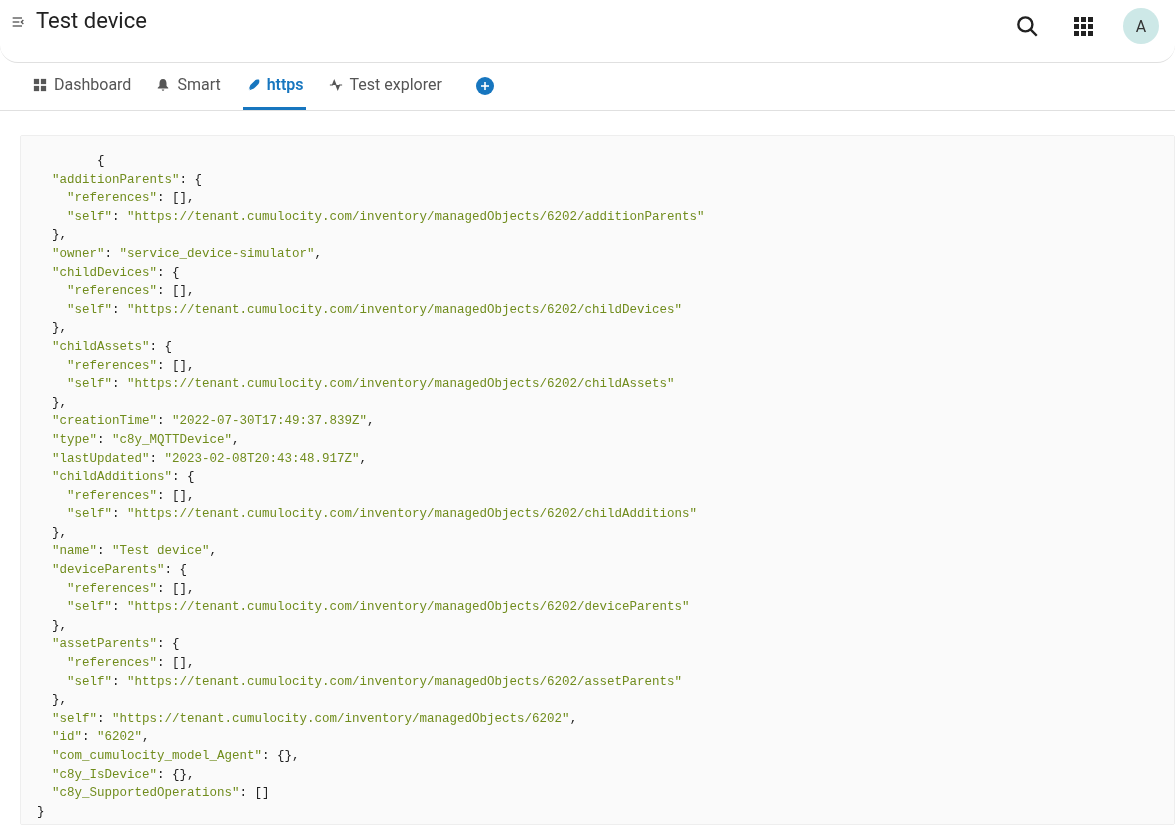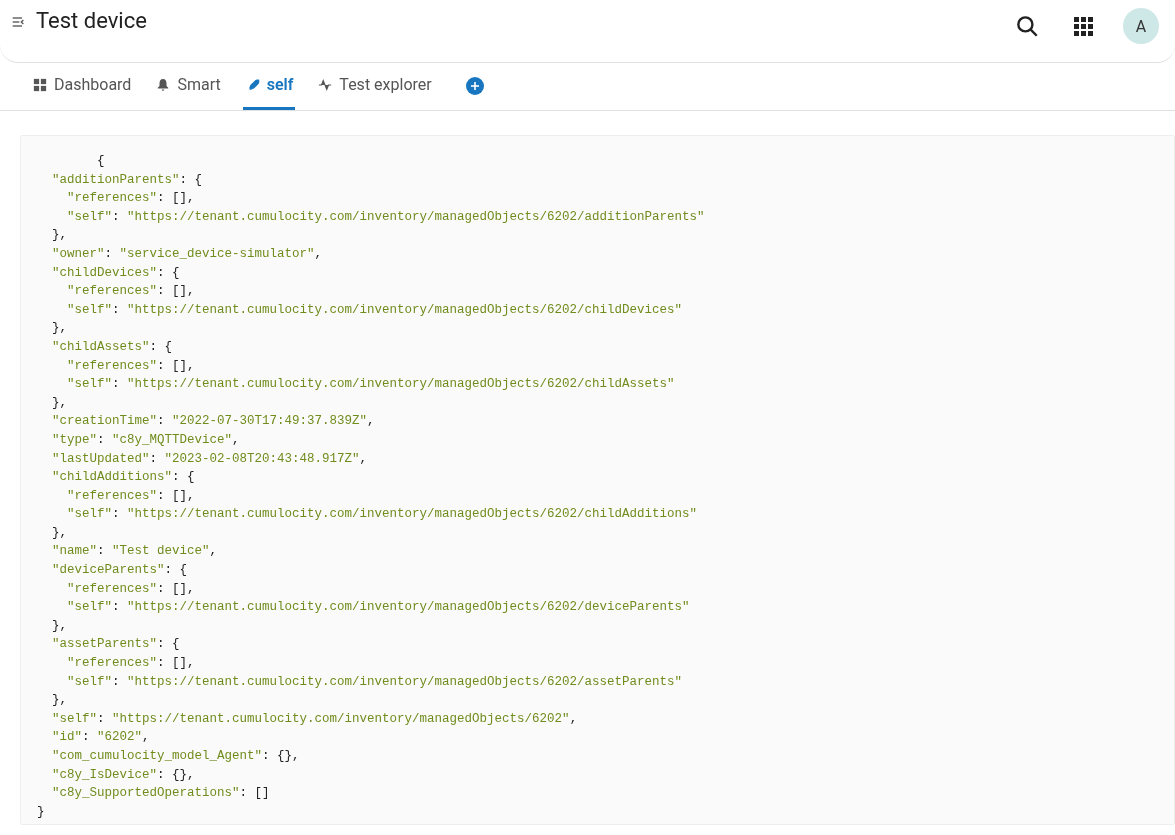--- a/index.html
+++ b/index.html
@@ -184,21 +184,21 @@
     </span>
     <span>Smart</span>
   </div>
 
   <div class="tab active">
     <span class="tab-icon">
       <svg viewBox="0 0 16 16">
           <path d="M3 13l2-5 5-5c2-2 5-1 5-1s1 3-1 5l-5 5-5 2 1-3-2 2z"></path>
         </svg>
     </span>
-    <span>self</span>
+    <span>https</span>
   </div>
 
   <div class="tab">
     <span class="tab-icon">
       <svg viewBox="0 0 16 16" fill="none" stroke="currentColor" stroke-width="1.4">
           <polyline points="1,8 4,8 6,3 10,13 12,8 15,8"></polyline>
         </svg>
     </span>
     <span>Test explorer</span>
   </div>

